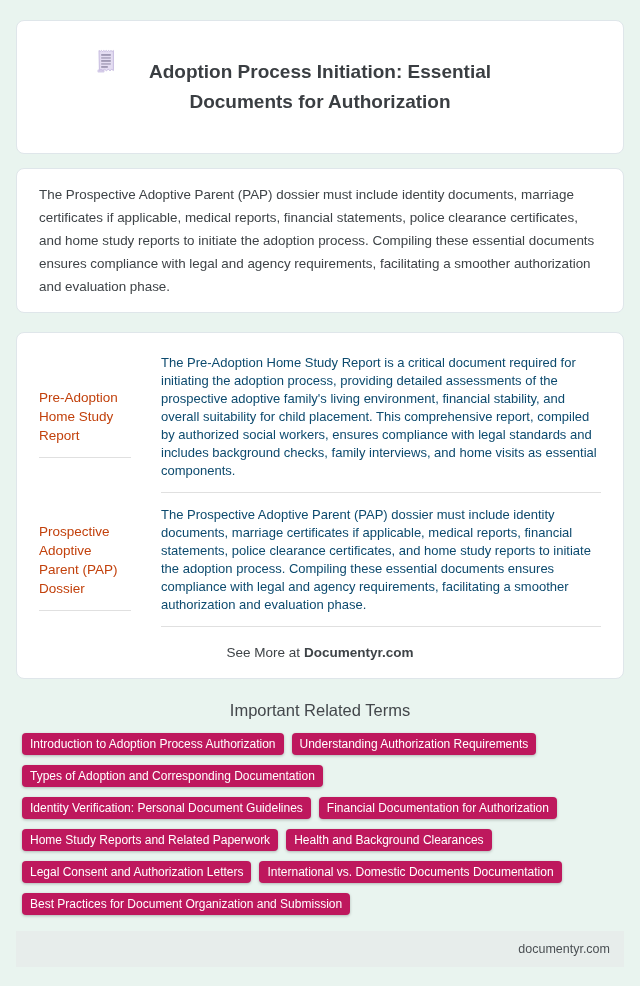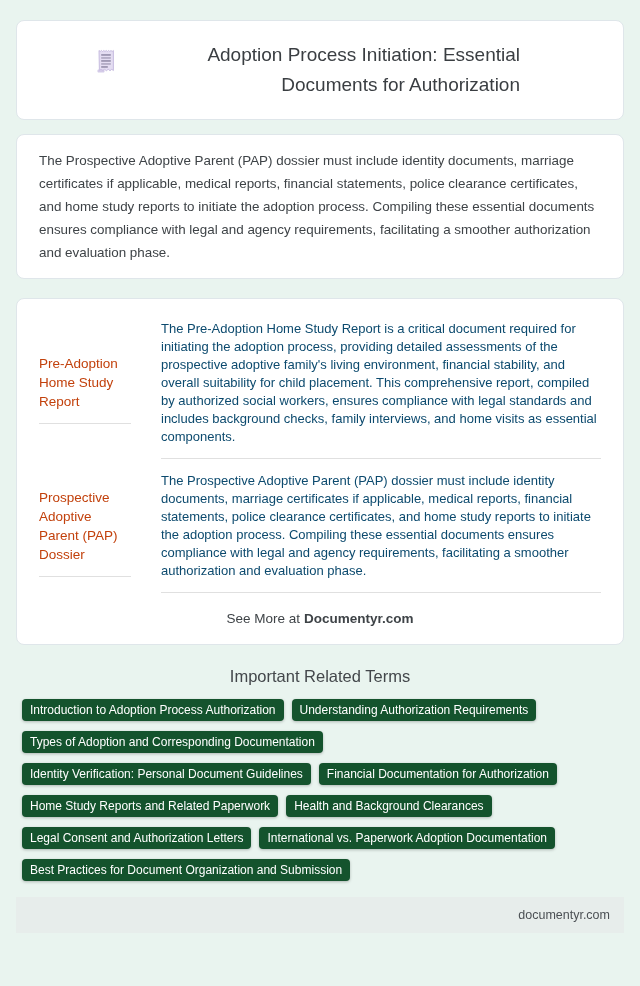--- a/index.html
+++ b/index.html
@@ -24,27 +24,27 @@
     padding:19px 24px;
     position:relative;
   }
   .doc-icon {
     position:absolute;
     left:78px; top:28px;
     width:22px; height:25px;
     display:inline-block;
   }
   .page-title {
-    margin:0 auto;
+    margin:17px auto;
     max-width:400px;
     font-size:19px;
-    font-weight:400;
+    font-weight:700;
     line-height:30px;
     color:#3a3e42;
-    text-align:right;
+    text-align:center;
   }
   
   .summary-card { padding:14px 22px; margin-bottom:19px; }
   .summary-card p {
     margin:0;
     font-size:13.4px;
     line-height:23px;
     color:#3e4347;
   }
   
@@ -87,21 +87,21 @@
   .tags {
     display:flex;
     flex-wrap:wrap;
     gap:10px 8px;
     padding:0 22px;
   }
   .tag {
     appearance:none;
     border:none;
     font-family:inherit;
-    background:#14532d;
+    background:#be185d;
     color:#ffffff;
     font-size:12px;
     font-weight:400;
     line-height:12px;
     padding:5px 8px;
     border-radius:4px;
     white-space:nowrap;
     box-shadow:0 1px 3px rgba(0,0,0,0.25);
     cursor:pointer;
   }
@@ -159,19 +159,19 @@
 <h2 class="related-heading">Important Related Terms</h2>
 <div class="tags">
     <button class="tag">Introduction to Adoption Process Authorization</button>
     <button class="tag">Understanding Authorization Requirements</button>
     <button class="tag">Types of Adoption and Corresponding Documentation</button>
     <button class="tag">Identity Verification: Personal Document Guidelines</button>
     <button class="tag">Financial Documentation for Authorization</button>
     <button class="tag">Home Study Reports and Related Paperwork</button>
     <button class="tag">Health and Background Clearances</button>
     <button class="tag">Legal Consent and Authorization Letters</button>
-    <button class="tag">International vs. Paperwork Adoption Documentation</button>
+    <button class="tag">International vs. Domestic Documents Documentation</button>
     <button class="tag">Best Practices for Document Organization and Submission</button>
   </div>
 
 <div class="footer">
   <span>documentyr.com</span>
 </div>
 
 </body></html>

